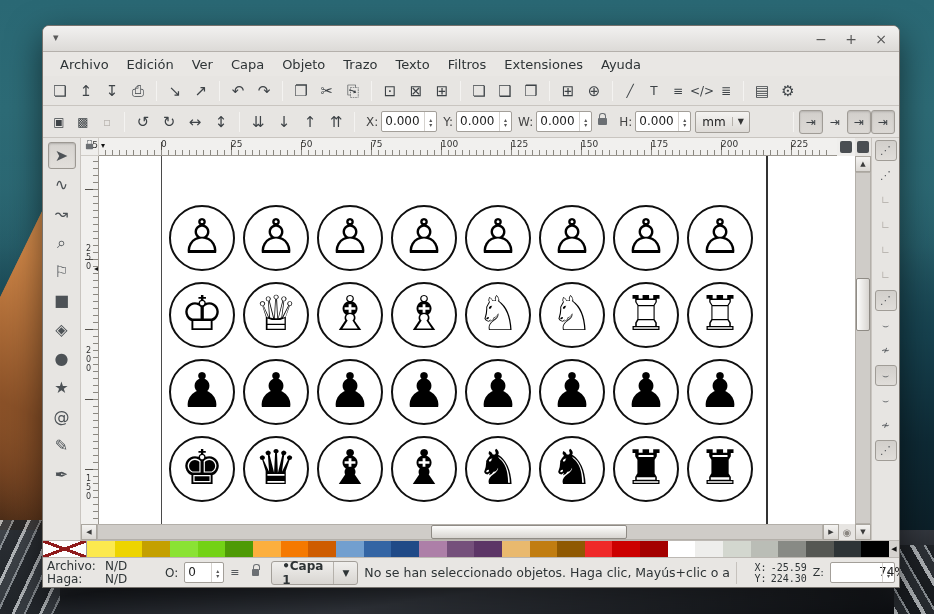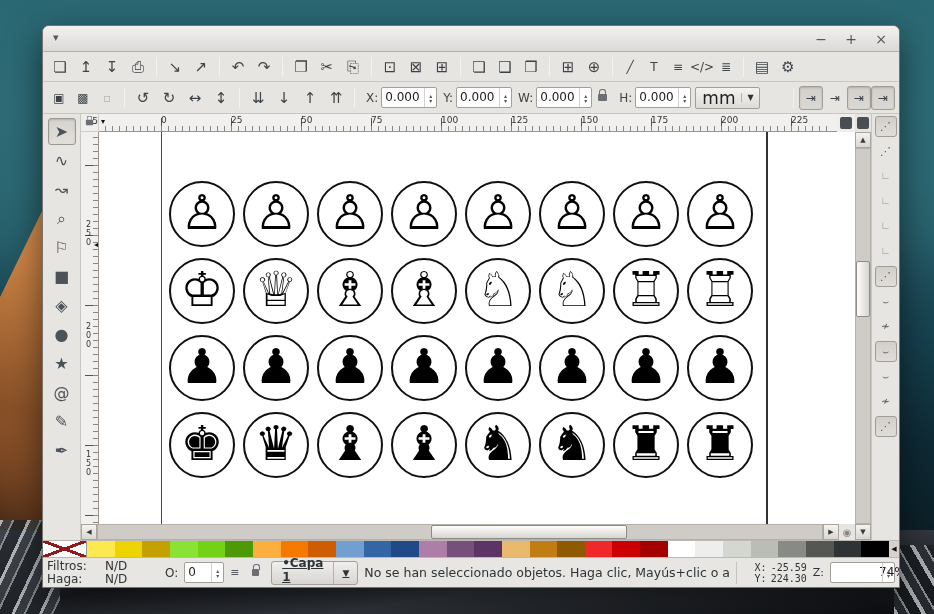--- a/index.html
+++ b/index.html
@@ -46,21 +46,21 @@
     border:1px solid #a09c96; box-shadow:inset 0 1px 2px rgba(0,0,0,.15); }
   .vsep { width:1px; height:20px; background:#c6c2bd; border-right:1px solid #f4f3f1; margin:0 5px; flex:0 0 auto; }
 
   .field-label { font-size:12px; color:#444; margin:0 3px 0 6px; }
   .spin { display:flex; align-items:stretch; border:1px solid #a39f99; background:#fff; height:21px; border-radius:2px; }
   .spin .val { width:42px; font-size:12px; color:#222; padding:2px 3px; text-align:left; }
   .spin .arrows { width:12px; border-left:1px solid #d5d2ce; display:flex; flex-direction:column;
     align-items:center; justify-content:center; font-size:6px; line-height:5px; color:#555; }
   .unit-dd { display:flex; align-items:center; border:1px solid #a39f99; border-radius:2px; height:22px;
     background:linear-gradient(#f4f3f1,#dedbd7); margin-left:4px; }
-  .unit-dd .u { font-size:17px; color:#222; padding:0 6px; }
+  .unit-dd .u { font-size:12px; color:#222; padding:0 6px; }
   .unit-dd .dda { font-size:8px; color:#333; padding:0 5px; border-left:1px solid #b5b1ab; }
   .lock-css { width:9px; height:7px; background:#6b6f73; border-radius:1px; position:relative; margin:0 6px; }
   .lock-css::before { content:""; position:absolute; top:-5px; left:1px; width:5px; height:5px;
     border:1.5px solid #6b6f73; border-bottom:none; border-radius:3px 3px 0 0; }
 
   .main-row { flex:1 1 auto; display:flex; min-height:0; }
   .toolbox { width:38px; flex:0 0 38px; background:#e7e5e2; border-right:1px solid #c9c5c0;
     display:flex; flex-direction:column; align-items:center; padding-top:4px; gap:2px; }
   .tool-btn { width:28px; height:27px; display:flex; align-items:center; justify-content:center;
     font-size:16px; color:#4d5256; border:1px solid transparent; border-radius:3px; }
@@ -137,22 +137,22 @@
     font-size:7px; color:#111; background:#d6d3cf; }
 
   .statusbar { height:30px; flex:0 0 30px; background:#e8e6e3; border-top:1px solid #bcb8b3;
     display:flex; align-items:center; padding:0 4px; gap:6px; font-size:12px; color:#2e3436; }
   .fs-block { display:flex; flex-direction:column; justify-content:center; line-height:13px; width:108px; flex:0 0 108px; }
   .fs-row { display:flex; }
   .fs-row .lab { width:58px; }
   .op-label { margin-left:4px; }
   .op-spin .val { width:26px; }
   .mini-icon { font-size:11px; color:#55595d; }
-  .layer-btn { display:flex; align-items:flex-end; height:24px; border:1px solid #a39f99; border-radius:3px;
-    background:linear-gradient(#f0efed,#d8d5d1);text-decoration:underline; }
+  .layer-btn { display:flex; align-items:center; height:24px; border:1px solid #a39f99; border-radius:3px;
+    background:linear-gradient(#f0efed,#d8d5d1); }
   .layer-btn .lbl { font-weight:bold; font-size:12px; padding:0 10px; }
   .layer-btn .dda { font-size:9px; padding:0 8px; border-left:1px solid #b5b1ab; height:100%;
     display:flex; align-items:center; }
   .status-msg { flex:1 1 auto; white-space:nowrap; overflow:hidden; font-size:12.5px; color:#2e3436; }
   .xy-block { font-family:"DejaVu Sans Mono",monospace; font-size:10px; line-height:11px; text-align:right;
     display:flex; flex-direction:column; border-left:1px solid #c6c2bd; padding-left:6px; flex:0 0 auto; }
   .xy-row { display:flex; justify-content:flex-end; gap:4px; min-width:64px; }
   .z-label { font-size:11px; }
   .z-spin .val { width:34px; text-align:right;padding-left:48px; }
 </style>
@@ -170,20 +170,33 @@
 
     <div class="titlebar">
       <span class="win-menu-btn">▾</span>
       <span class="win-controls">
         <span class="win-btn">−</span>
         <span class="win-btn">+</span>
         <span class="win-btn">×</span>
       </span>
     </div>
 
+    <div class="menubar">
+
+    <span class="menu-item">Archivo</span>
+        <span class="menu-item">Edición</span>
+        <span class="menu-item">Ver</span>
+        <span class="menu-item">Capa</span>
+        <span class="menu-item">Objeto</span>
+        <span class="menu-item">Trazo</span>
+        <span class="menu-item">Texto</span>
+        <span class="menu-item">Filtros</span>
+        <span class="menu-item">Extensiones</span>
+        <span class="menu-item">Ayuda</span>
+      </div>
 
     <div class="toolbar cmdbar">
       <div class="tb-group">
           <span class="tb-btn">❏</span>
           <span class="tb-btn">↥</span>
           <span class="tb-btn">↧</span>
           <span class="tb-btn">⎙</span>
         </div>
       <i class="vsep"></i>
       <div class="tb-group">
@@ -611,21 +624,21 @@
           <span class="swatch" style="background: rgb(85, 87, 83);"></span>
           <span class="swatch" style="background: rgb(46, 52, 54);"></span>
           <span class="swatch" style="background: rgb(0, 0, 0);"></span>
         </span>
       <span class="palette-arrow">◀</span>
     </div>
 
     <div class="statusbar">
       <div class="fs-block">
         <span class="fs-row">
-            <span class="lab">Filtros:</span>
+            <span class="lab">Archivo:</span>
             <span>N/D</span>
           </span>
         <span class="fs-row">
             <span class="lab">Haga:</span>
             <span>N/D</span>
           </span>
       </div>
       <span class="op-label">O:</span>
       <span class="spin op-spin">
           <span class="val">0</span>

